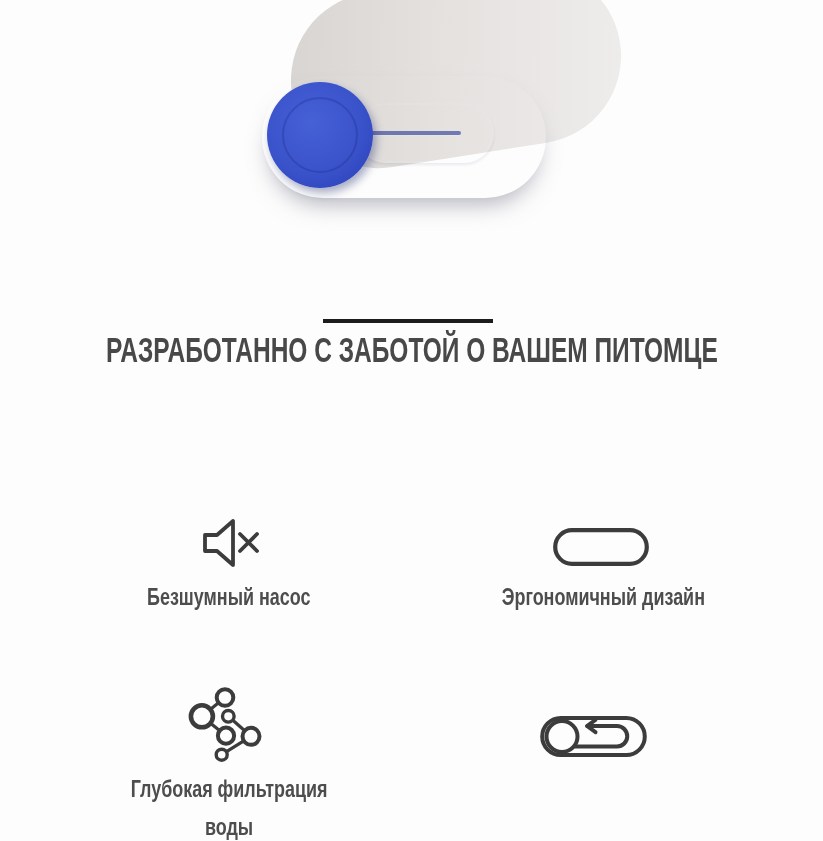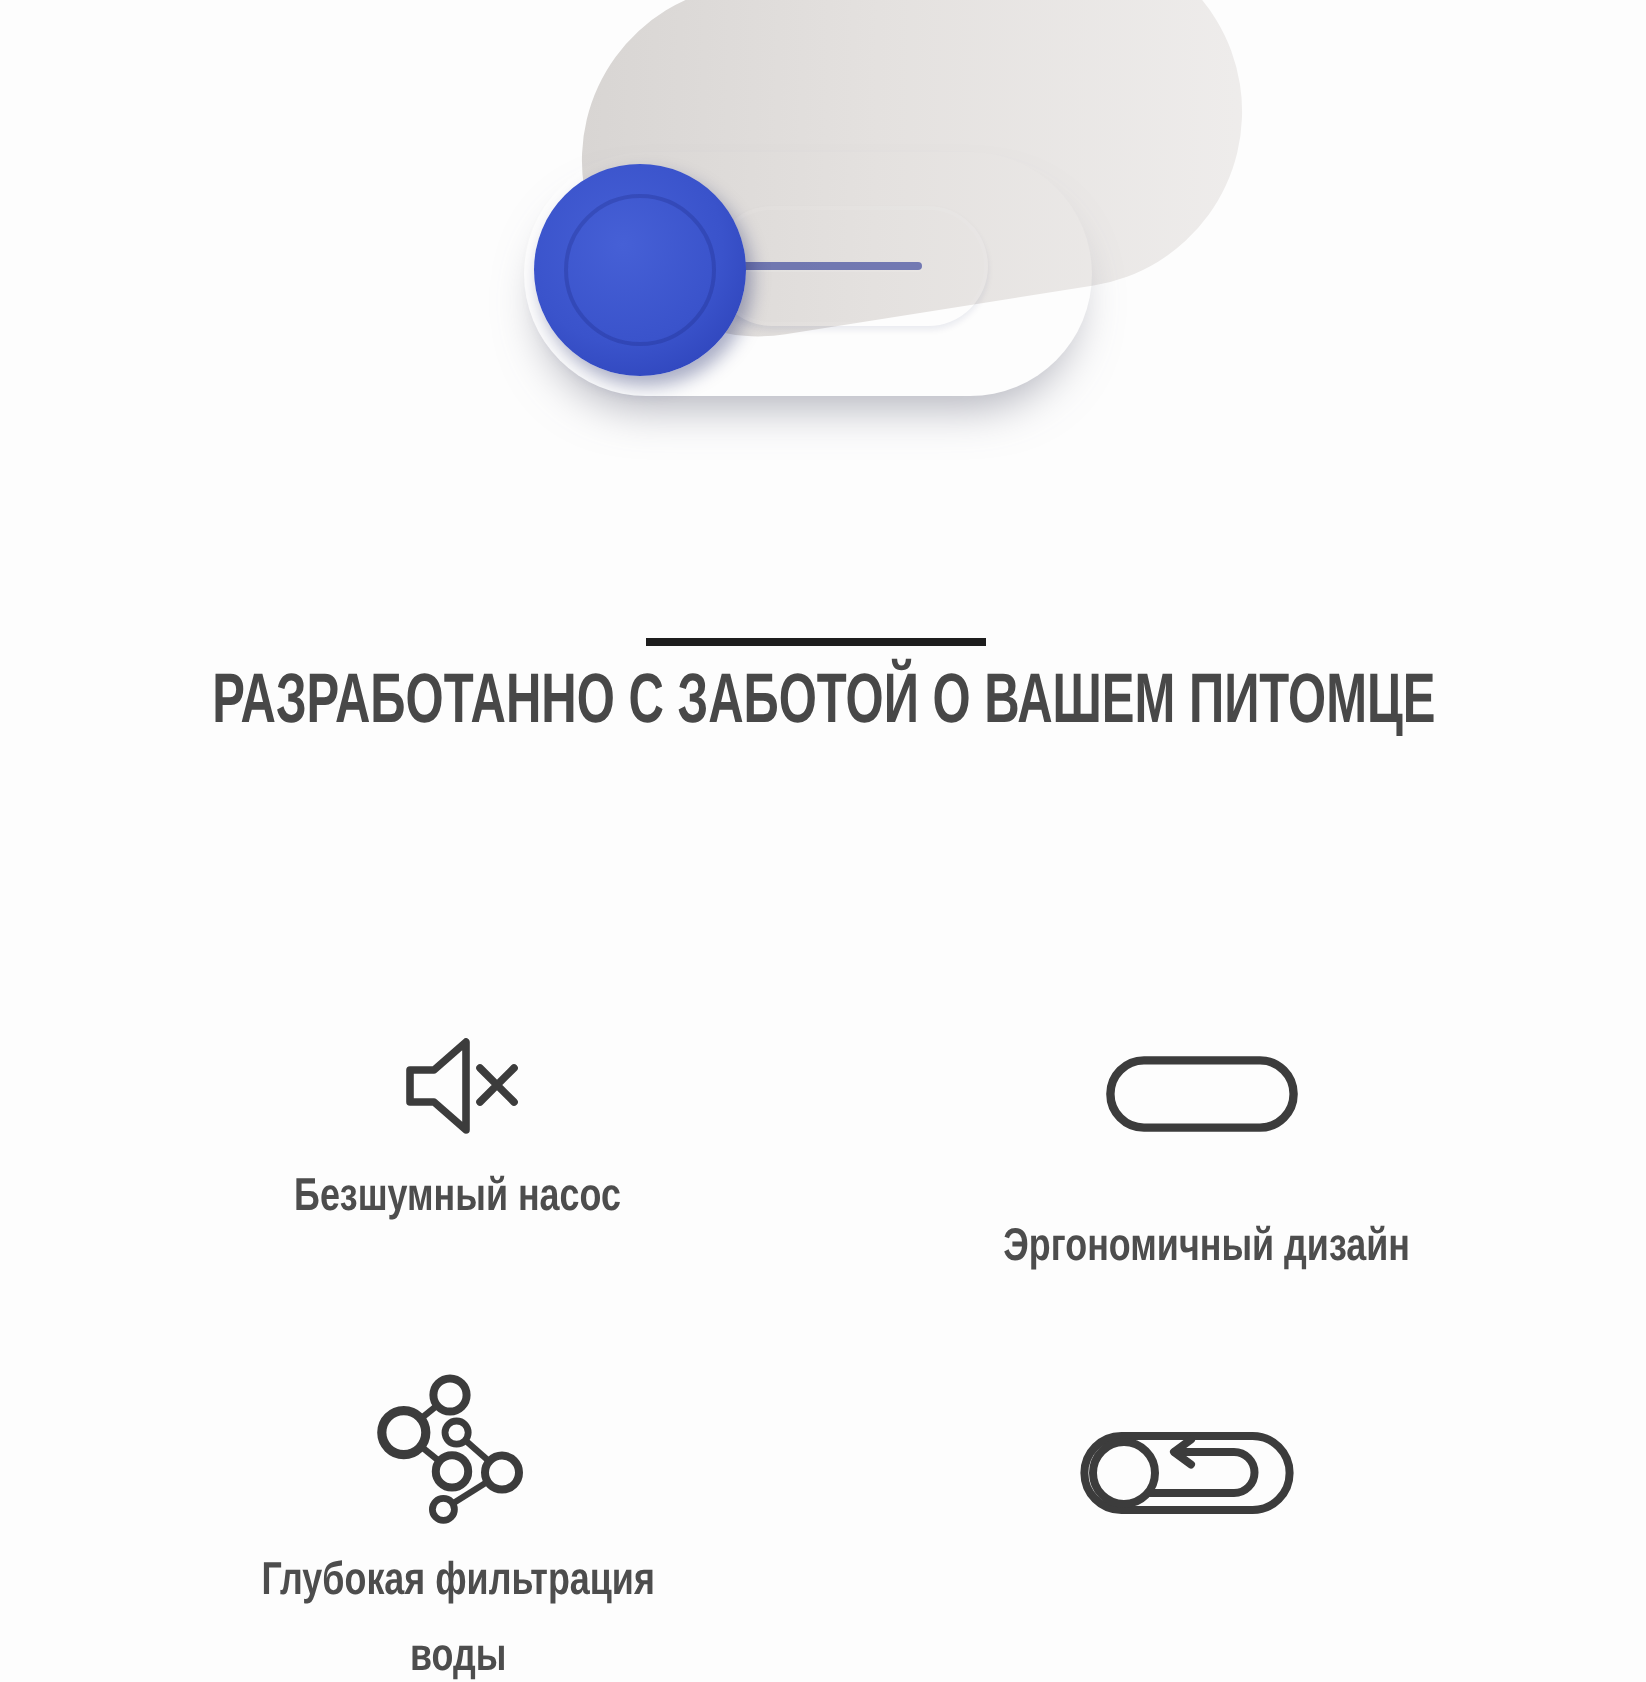--- a/index.html
+++ b/index.html
@@ -78,21 +78,21 @@
     display:inline-block;white-space:nowrap;text-align:center;
     transform:scaleX(.78);transform-origin:50% 50%;
   }
   .flabel .line{display:block;}
   .flabel.two-line{line-height:38px;}
   .icon-speaker{left:203px;top:519px;}
   .icon-capsule{left:553px;top:528px;}
   .icon-molecule{left:188px;top:687px;}
   .icon-flow{left:540px;top:715px;}
   .label-1{left:29px;top:582px;}
-  .label-2{left:403px;top:582px;margin-top:25px;}
+  .label-2{left:403px;top:582px;}
   .label-3{left:29px;top:770px;}
   .label-4{left:396px;top:772px;}
 </style>
 </head>
 <body>
 
 <div class="canvas">
 
   <div>
     <div class="backdrop"></div>

